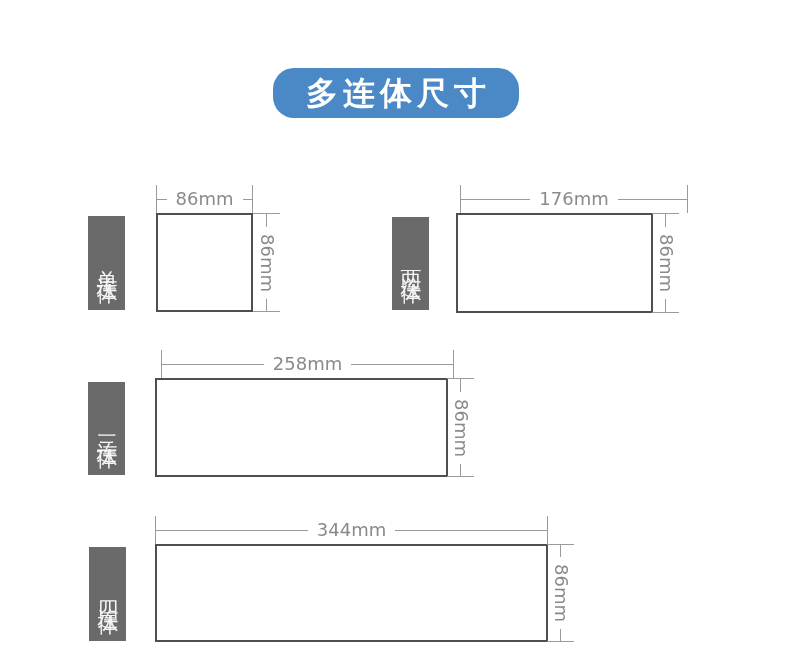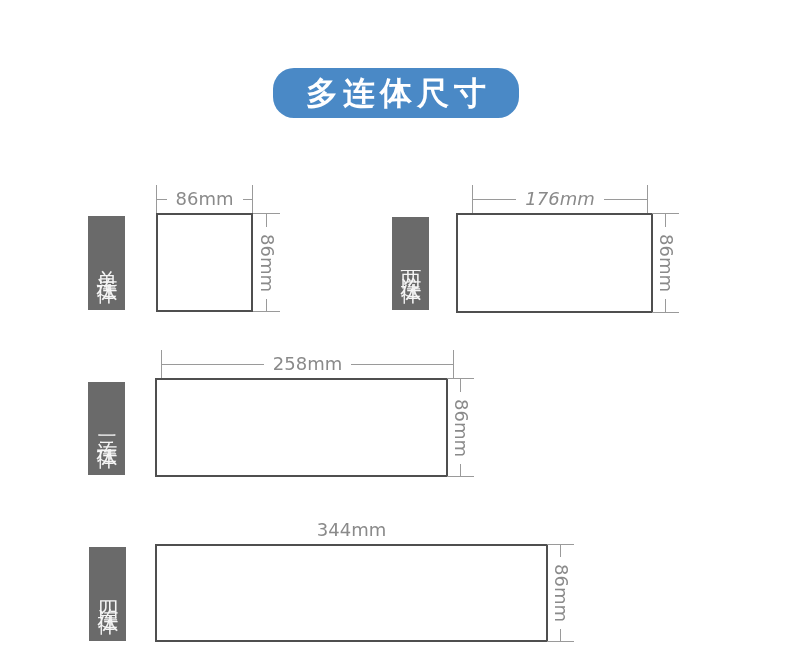--- a/index.html
+++ b/index.html
@@ -56,33 +56,33 @@
 
   
   .p1 .side-label{left:88px;top:216px;width:37px;height:94px;}
   .p1 .box{left:156px;top:213px;width:97px;height:99px;}
   .p1 .dim-top{left:156px;top:185px;width:97px;height:28px;}
   .p1 .dim-right{left:253px;top:213px;width:27px;height:99px;}
 
   
   .p2 .side-label{left:392px;top:217px;width:37px;height:93px;}
   .p2 .box{left:456px;top:213px;width:197px;height:100px;}
-  .p2 .dim-top{left:472px;top:185px;width:176px;height:28px;font-style:italic;}
+  .p2 .dim-top{left:460px;top:185px;width:228px;height:28px;}
   .p2 .dim-right{left:652px;top:213px;width:27px;height:100px;}
 
   
   .p3 .side-label{left:88px;top:382px;width:37px;height:93px;}
   .p3 .box{left:155px;top:378px;width:293px;height:99px;}
   .p3 .dim-top{left:161px;top:350px;width:293px;height:28px;}
   .p3 .dim-right{left:447px;top:378px;width:27px;height:99px;}
 
   
   .p4 .side-label{left:89px;top:547px;width:37px;height:94px;}
   .p4 .box{left:155px;top:544px;width:393px;height:98px;}
-  .p4 .dim-top{left:155px;top:516px;width:393px;height:28px;flex-direction:column;}
+  .p4 .dim-top{left:155px;top:516px;width:393px;height:28px;}
   .p4 .dim-right{left:547px;top:544px;width:27px;height:98px;}
 </style>
 </head>
 <body>
 
 <div class="canvas">
 
   <div class="banner">
     <span class="banner-text">多连体尺寸</span>
   </div>

